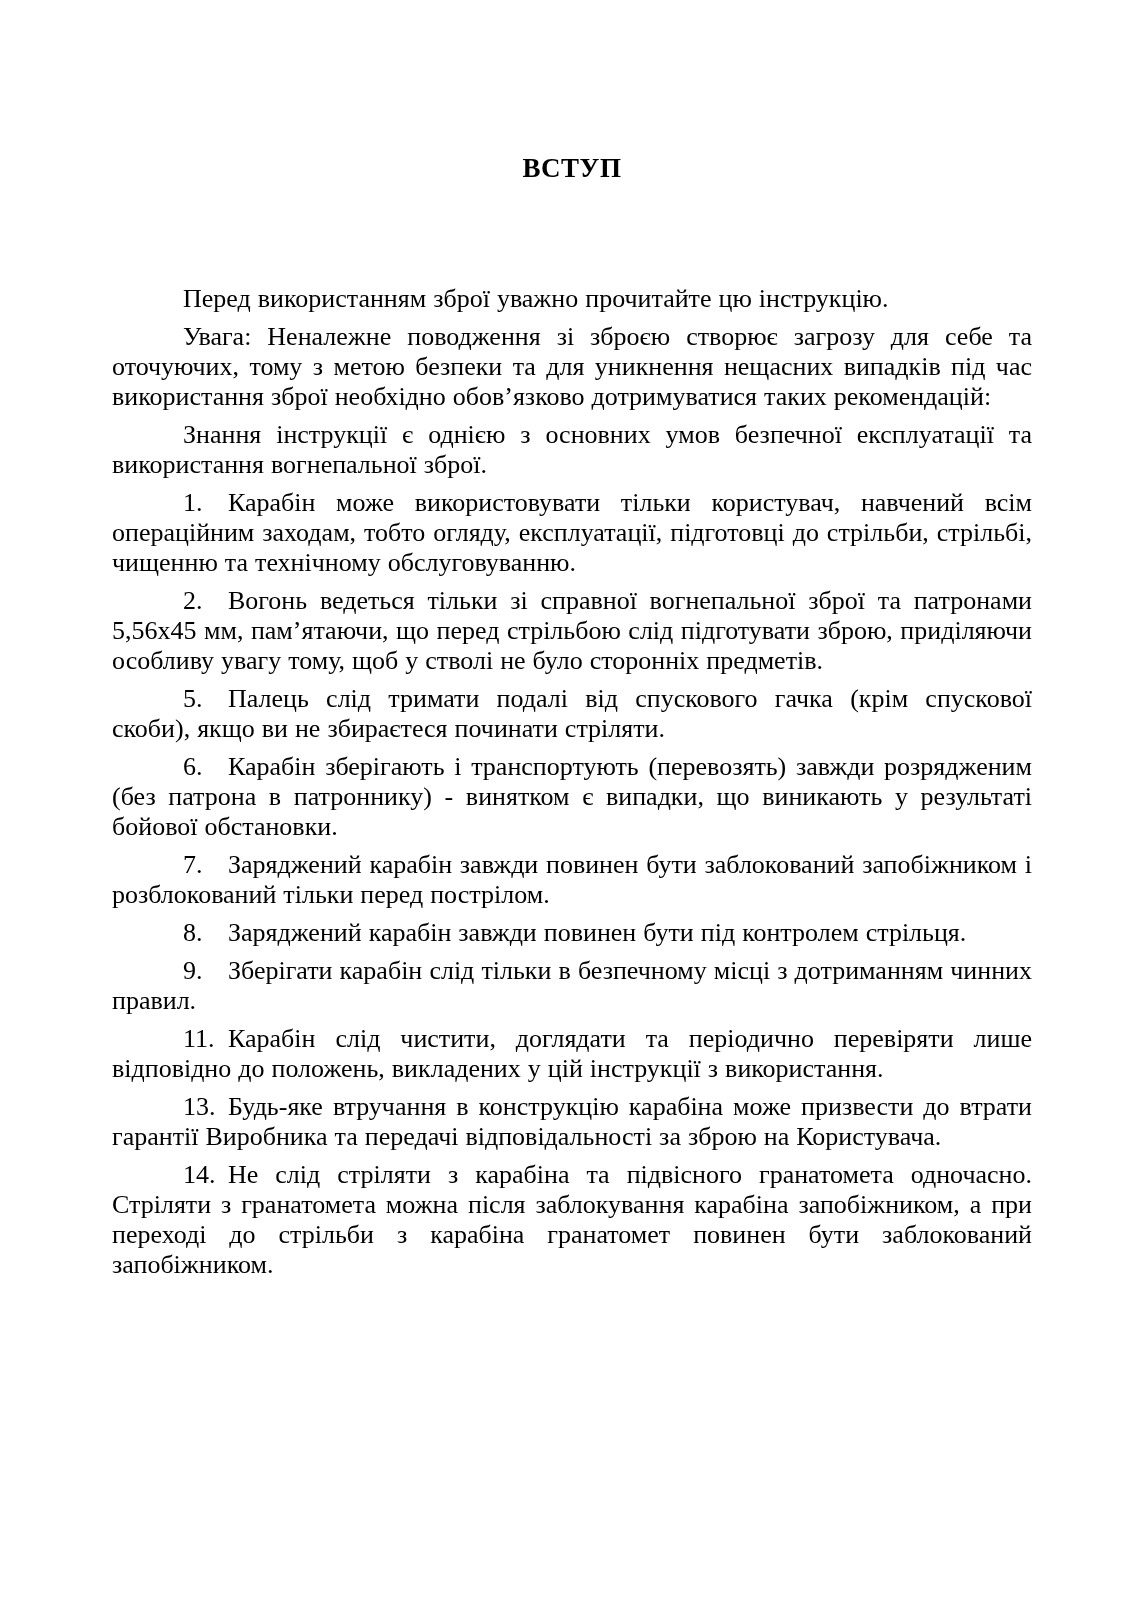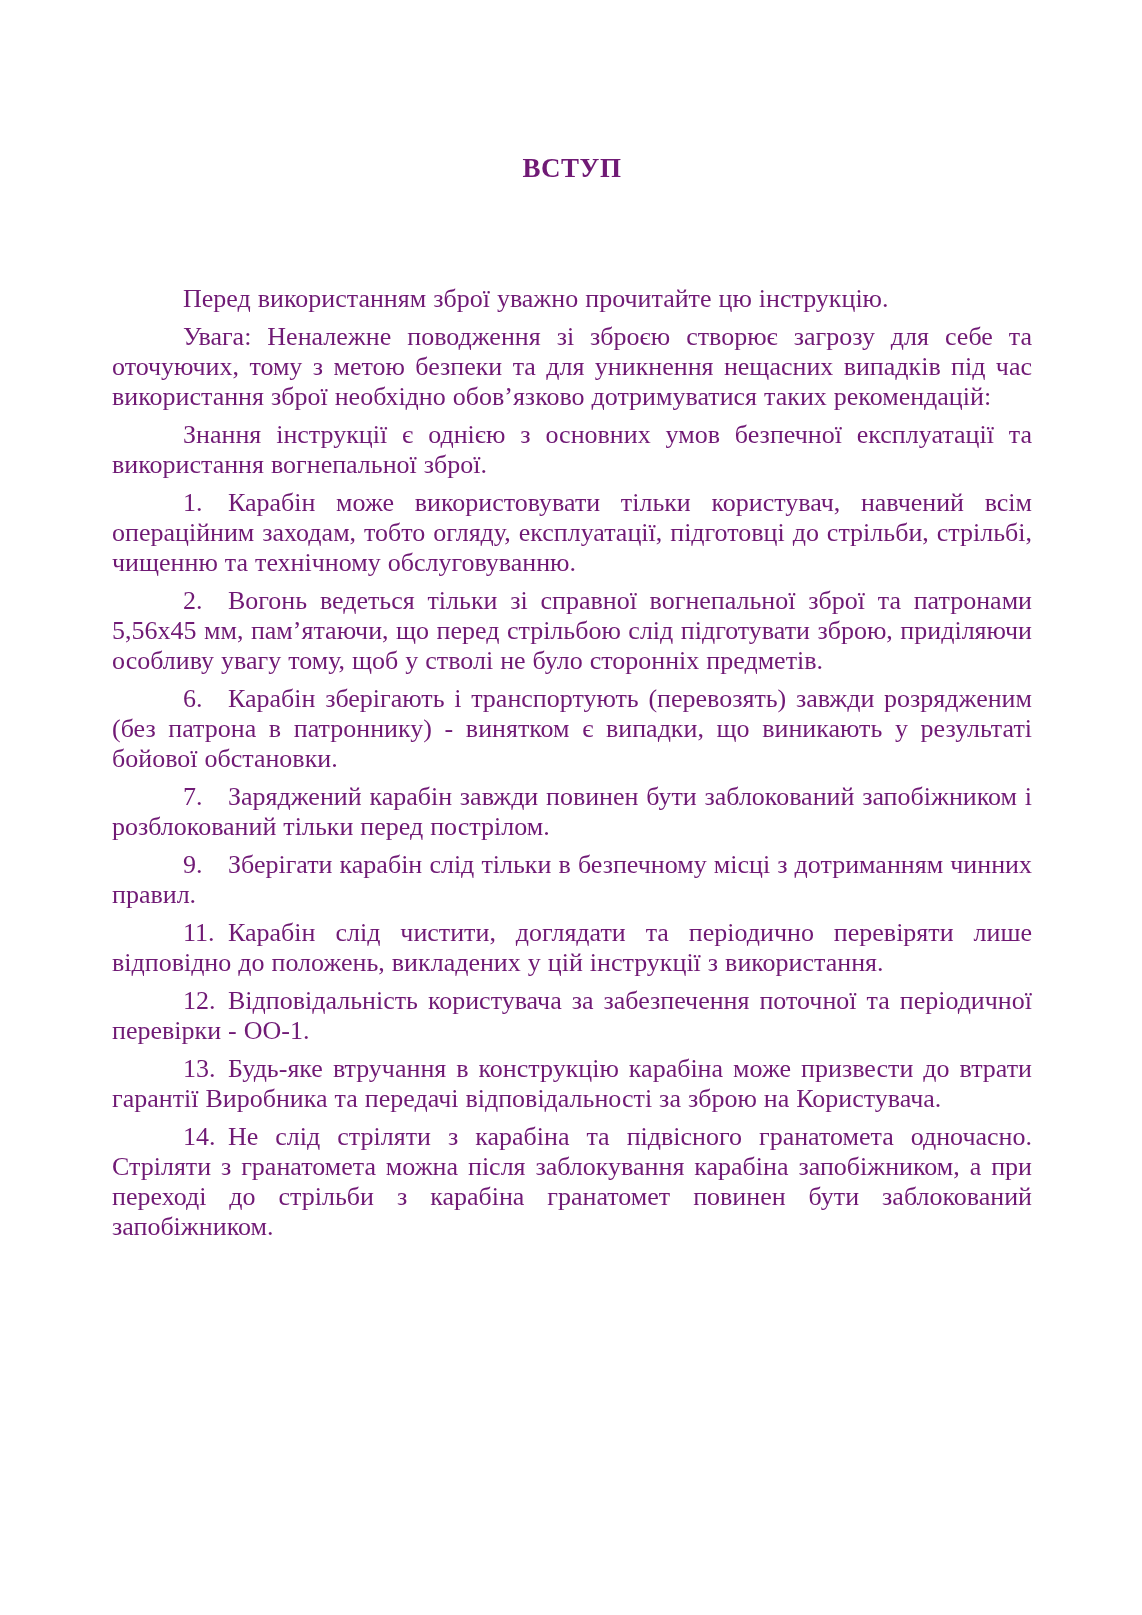--- a/index.html
+++ b/index.html
@@ -7,21 +7,21 @@
     padding: 0;
     background: #ffffff;
   }
   .page {
     position: relative;
     width: 1142px;
     height: 1435px;
     background: #ffffff;
     overflow: hidden;
     font-family: "Liberation Serif", "DejaVu Serif", serif;
-    color: #701a75;
+    color: #000000;
   }
   .doc-title {
     position: absolute;
     top: 152px;
     left: 104px;
     width: 936px;
     margin: 0;
     text-align: center;
     font-family: "Liberation Serif", "DejaVu Serif", serif;
     font-size: 27px;
@@ -64,23 +64,24 @@
 
 <div class="page">
   <h1 class="doc-title">ВСТУП</h1>
 
   <div class="doc-body" id="doc-body">
       <p class="para">Перед використанням зброї уважно прочитайте цю інструкцію.</p>
       <p class="para">Увага: Неналежне поводження зі зброєю створює загрозу для себе та оточуючих, тому з метою безпеки та для уникнення нещасних випадків під час використання зброї необхідно обов’язково дотримуватися таких рекомендацій:</p>
       <p class="para">Знання інструкції є однією з основних умов безпечної експлуатації та використання вогнепальної зброї.</p>
       <p class="para rule"><span class="rule-num">1.</span><span>Карабін може використовувати тільки користувач, навчений всім операційним заходам, тобто огляду, експлуатації, підготовці до стрільби, стрільбі, чищенню та технічному обслуговуванню.</span></p>
       <p class="para rule"><span class="rule-num">2.</span><span>Вогонь ведеться тільки зі справної вогнепальної зброї та патронами 5,56х45 мм, пам’ятаючи, що перед стрільбою слід підготувати зброю, приділяючи особливу увагу тому, щоб у стволі не було сторонніх предметів.</span></p>
+      <p class="para rule"><span class="rule-num">5.</span><span>Палець слід тримати подалі від спускового гачка (крім спускової скоби), якщо ви не збираєтеся починати стріляти.</span></p>
       <p class="para rule"><span class="rule-num">6.</span><span>Карабін зберігають і транспортують (перевозять) завжди розрядженим (без патрона в патроннику) - винятком є випадки, що виникають у результаті бойової обстановки.</span></p>
       <p class="para rule"><span class="rule-num">7.</span><span>Заряджений карабін завжди повинен бути заблокований запобіжником і розблокований тільки перед пострілом.</span></p>
+      <p class="para rule"><span class="rule-num">8.</span><span>Заряджений карабін завжди повинен бути під контролем стрільця.</span></p>
       <p class="para rule"><span class="rule-num">9.</span><span>Зберігати карабін слід тільки в безпечному місці з дотриманням чинних правил.</span></p>
       <p class="para rule"><span class="rule-num">11.</span><span>Карабін слід чистити, доглядати та періодично перевіряти лише відповідно до положень, викладених у цій інструкції з використання.</span></p>
-      <p class="para rule"><span class="rule-num">12.</span><span>Відповідальність користувача за забезпечення поточної та періодичної перевірки - ОО-1.</span></p>
       <p class="para rule"><span class="rule-num">13.</span><span>Будь-яке втручання в конструкцію карабіна може призвести до втрати гарантії Виробника та передачі відповідальності за зброю на Користувача.</span></p>
       <p class="para rule"><span class="rule-num">14.</span><span>Не слід стріляти з карабіна та підвісного гранатомета одночасно. Стріляти з гранатомета можна після заблокування карабіна запобіжником, а при переході до стрільби з карабіна гранатомет повинен бути заблокований запобіжником.</span></p>
     </div>
 
   <div class="page-number">3</div>
 </div>
 
 </body></html>

